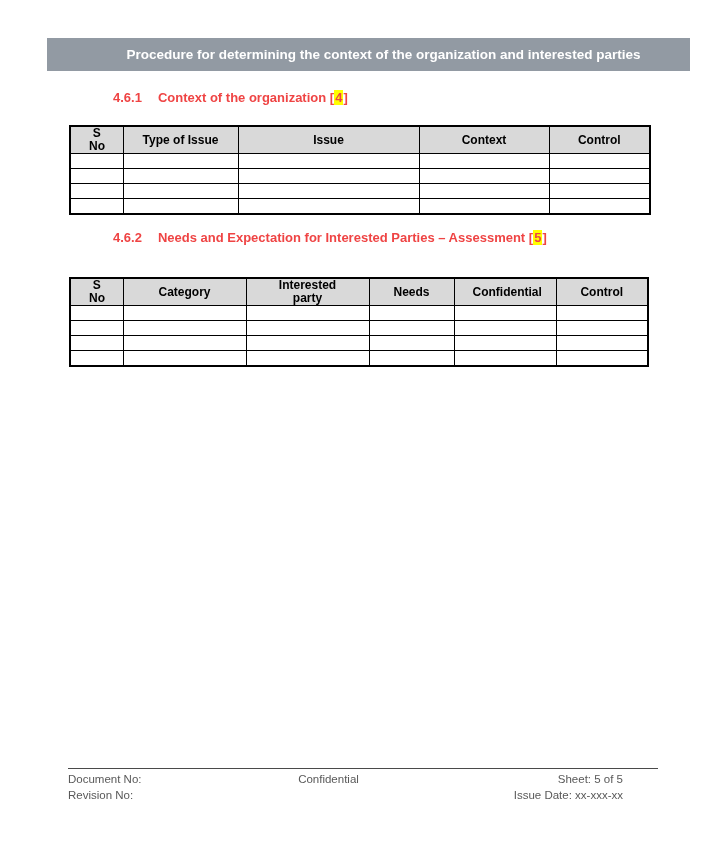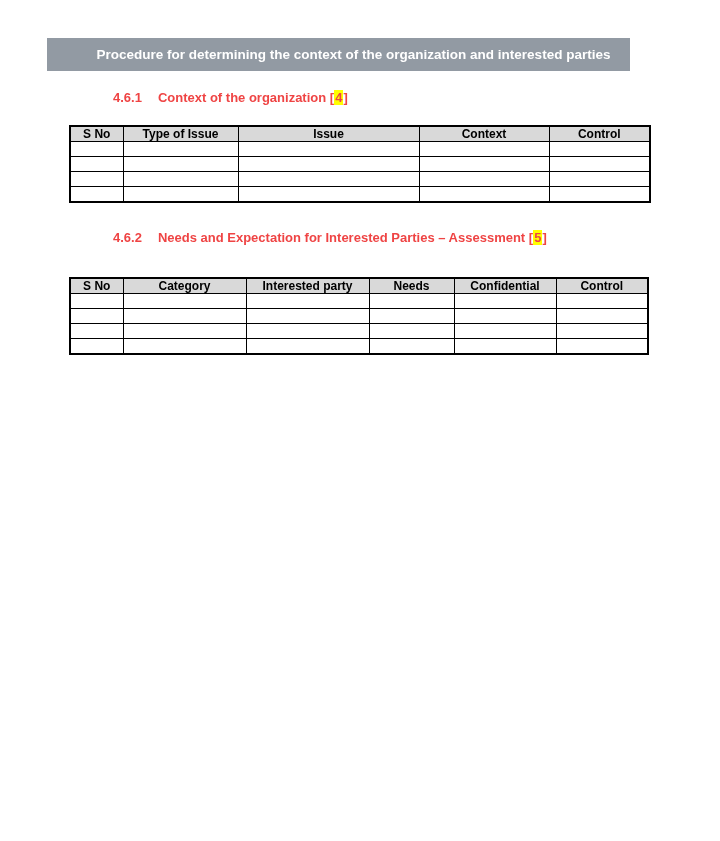--- a/index.html
+++ b/index.html
@@ -11,21 +11,21 @@
     font-family: "Liberation Sans", sans-serif;
     overflow: hidden;
     color: #000;
   }
 
   
   .banner {
     position: absolute;
     top: 38px;
     left: 47px;
-    width: 583px;
+    width: 643px;
     height: 33px;
     background: #929aa3;
     color: #ffffff;
     font-size: 13.5px;
     font-weight: bold;
     line-height: 33px;
     text-align: center;
     box-sizing: border-box;
     padding-left: 30px;
     white-space: nowrap;
@@ -52,21 +52,21 @@
     left: 69px;
     border-collapse: collapse;
     table-layout: fixed;
     border: 2px solid #000;
   }
   .t1 { top: 125px; width: 580px; }
   .t2 { top: 277px; width: 578px; }
   .doc-table th, .doc-table td {
     border: 1px solid #000;
     height: 14px;
-    padding: 0 2px;
+    padding: 0 18px;
     box-sizing: content-box;
     overflow: hidden;
   }
   .doc-table th {
     background: #d9d9d9;
     font-size: 12px;
     font-weight: bold;
     text-align: center;
     line-height: 13px;
     color: #000;
@@ -204,14 +204,25 @@
           <td></td>
           <td></td>
           <td></td>
           <td></td>
           <td></td>
           <td></td>
         </tr>
     </tbody>
   </table>
 
+  <div class="footer">
+    <div class="f-left">
+      <div>Document No:</div>
+      <div>Revision No:</div>
+    </div>
+    <div class="f-center">Confidential</div>
+    <div class="f-right">
+      <div>Sheet: 5 of 5</div>
+      <div>Issue Date: xx-xxx-xx</div>
+    </div>
+  </div>
 
 </div>
 
 </body></html>

